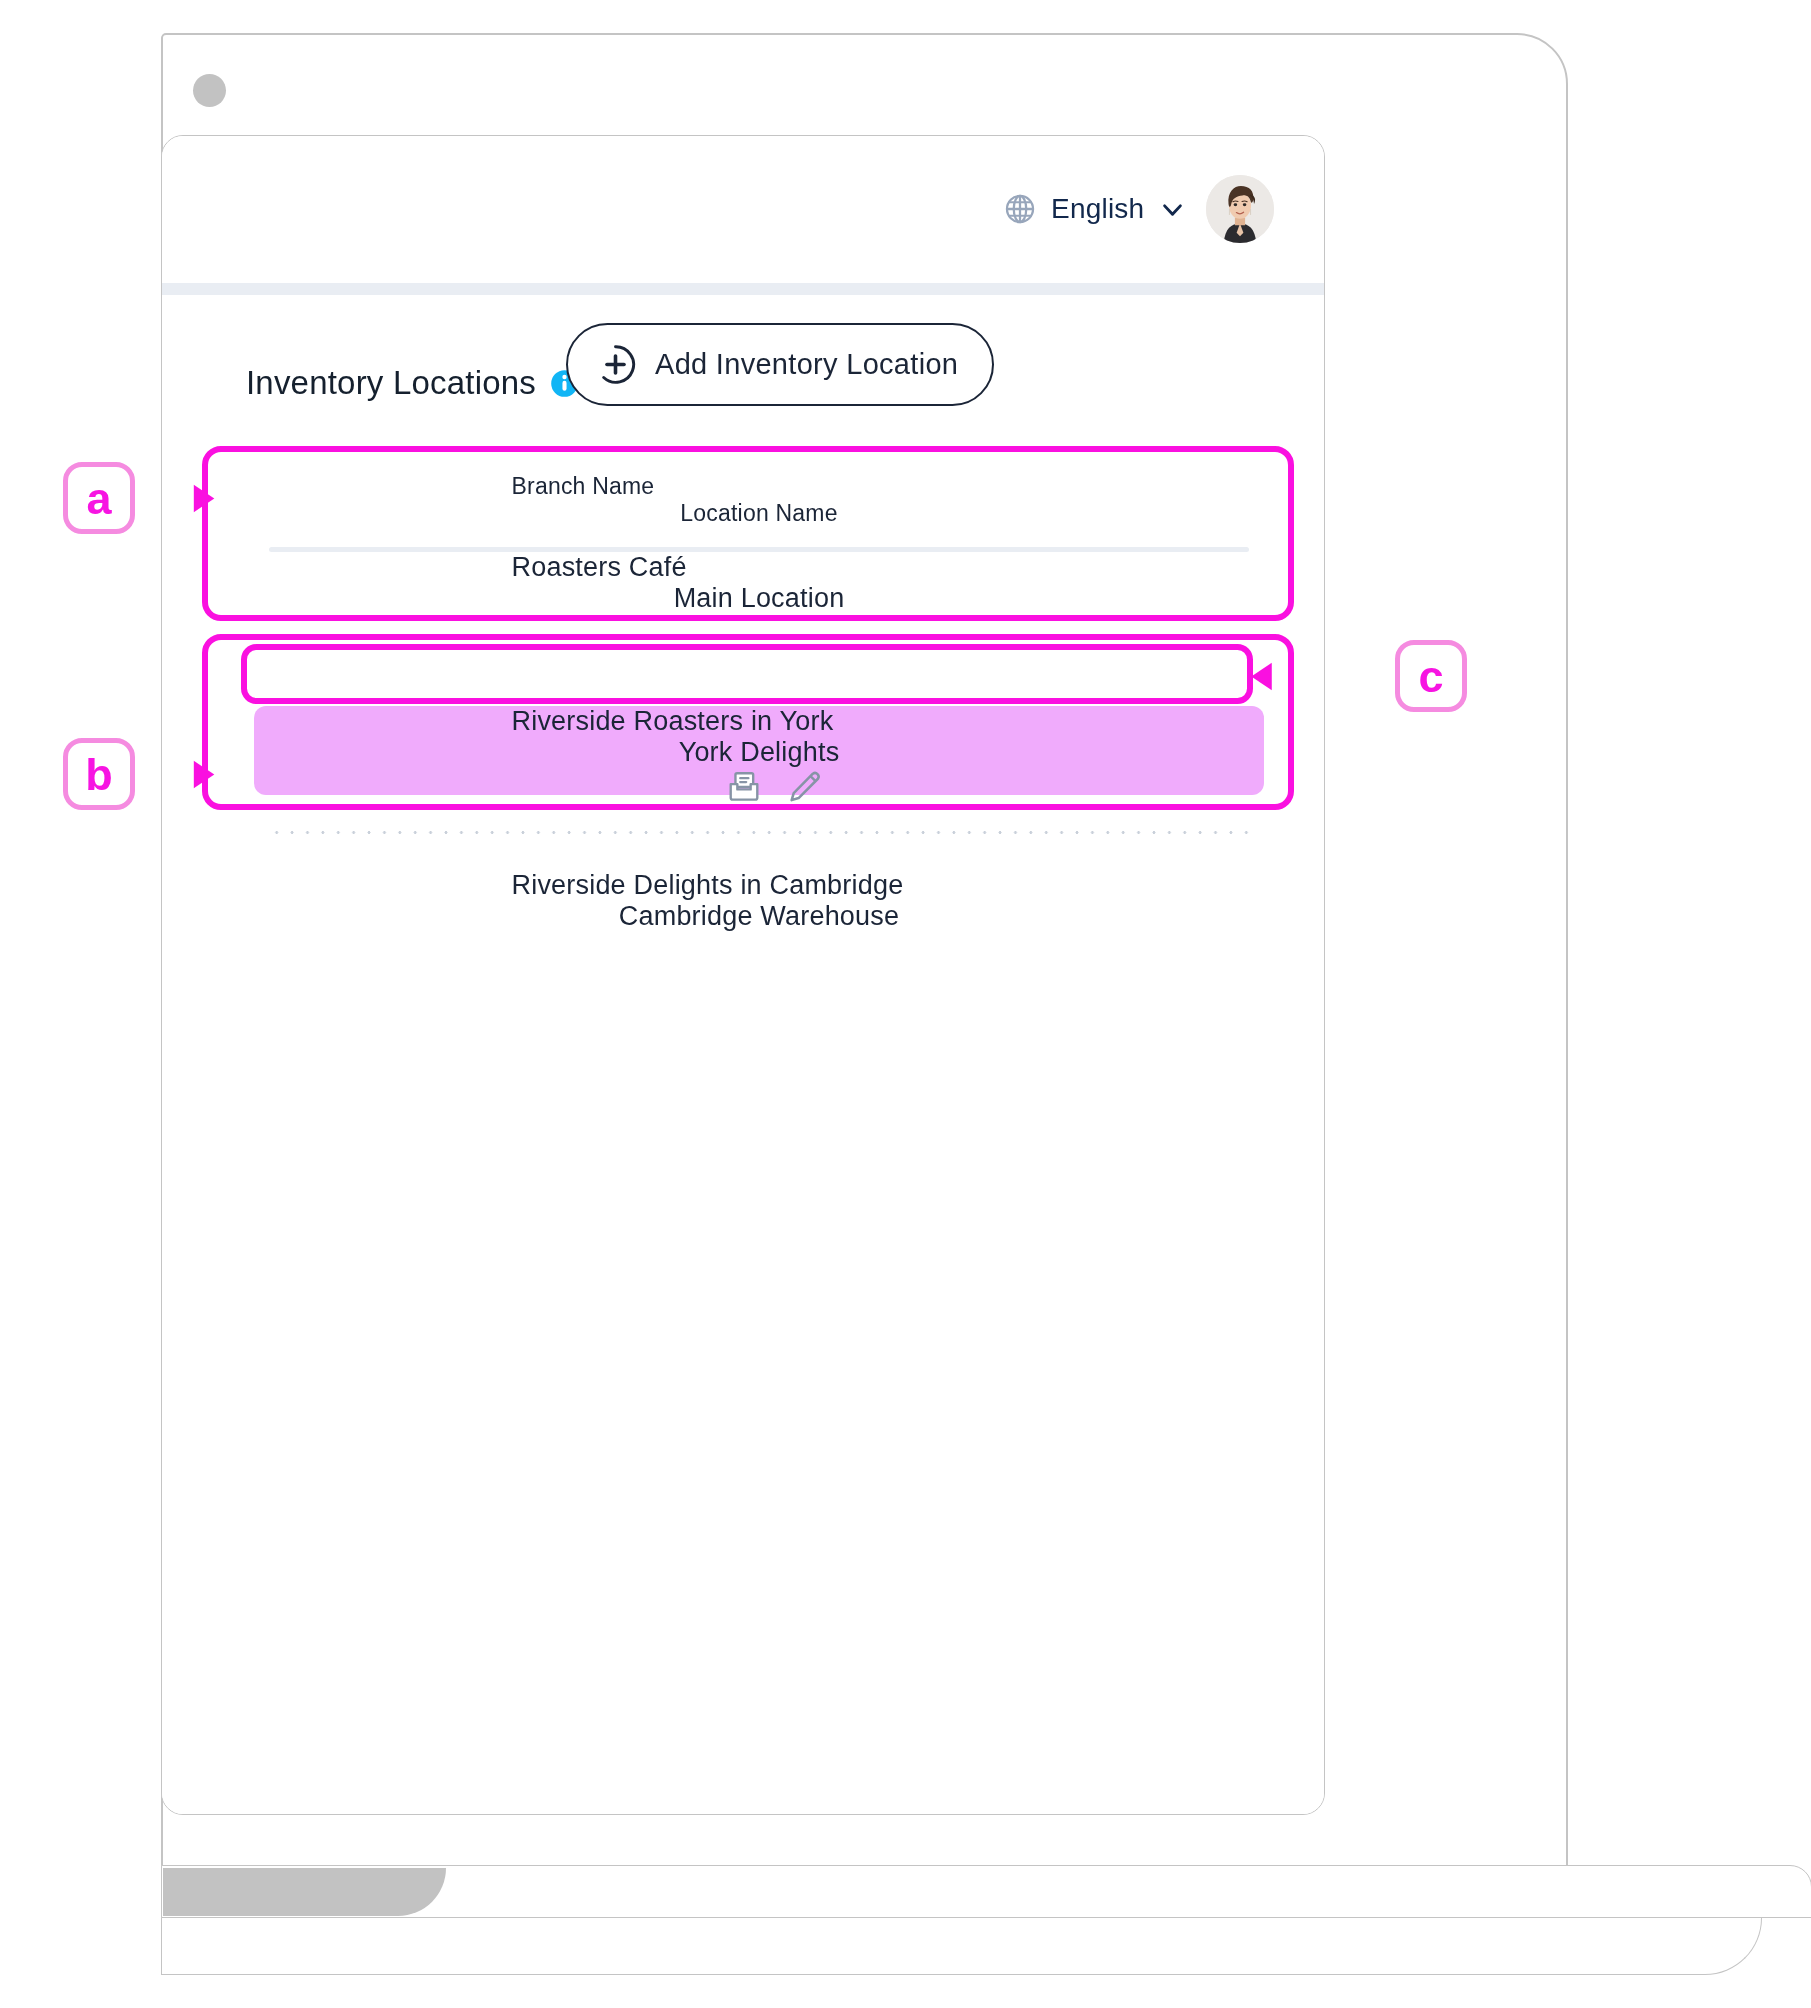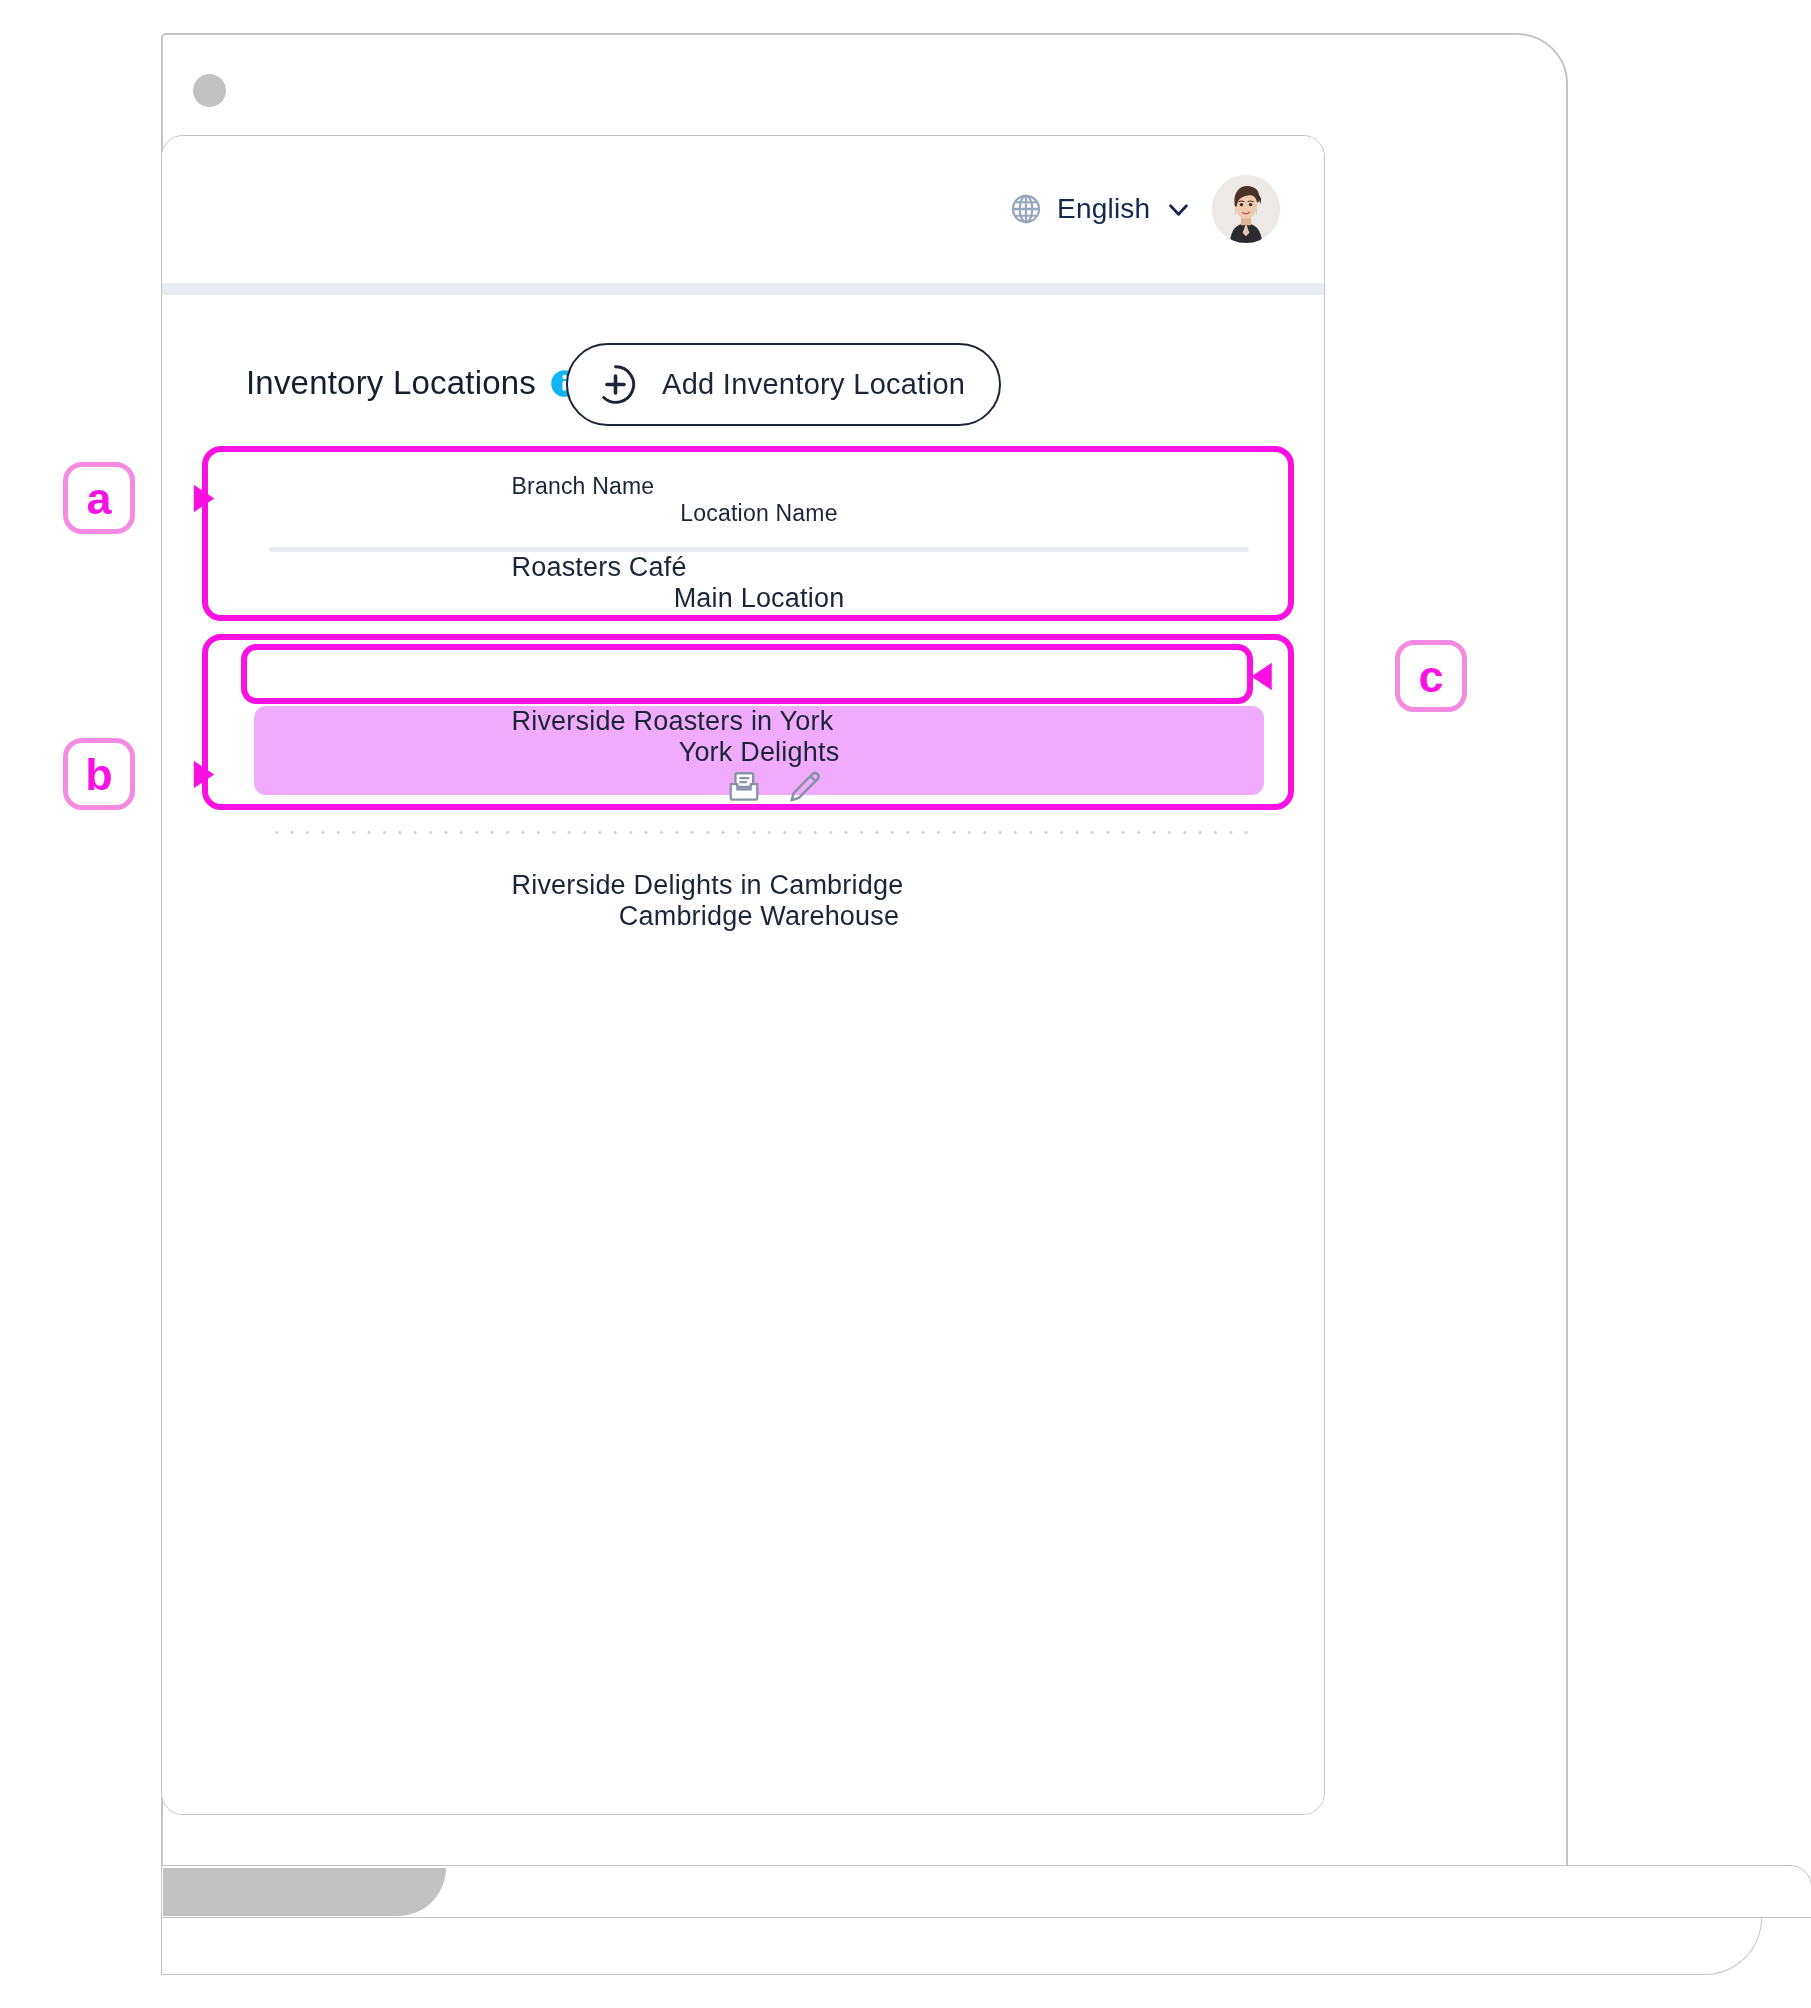--- a/index.html
+++ b/index.html
@@ -94,21 +94,21 @@
     position: absolute;
     left: 0;
     top: 0;
     width: 100%;
     height: 147px;
     background: #ffffff;
   }
 
   .header-right {
     position: absolute;
-    right: 44px;
+    right: 50px;
     top: 39px;
     display: flex;
     align-items: center;
     gap: 19px;
   }
 
   .lang-select {
     display: flex;
     align-items: center;
     gap: 13.7px;
@@ -176,24 +176,24 @@
     width: 29px;
     height: 29px;
     margin-left: 13.7px;
     flex: none;
     display: block;
   }
 
   .add-btn {
     position: absolute;
     left: 404px;
-    top: 48px;
-    display: flex;
-    align-items: center;
-    gap: 26px;
+    top: 28px;
+    display: flex;
+    align-items: center;
+    gap: 19px;
     padding: 19px 34px 19px 27px;
     border: 2.6px solid #1b2537;
     border-radius: 55px;
     background: #ffffff;
     cursor: pointer;
   }
   .plus-icon { width: 41px; height: 41px; flex: none; display: block; }
   .add-btn-label {
     font-size: 29px;
     color: #1b2537;

